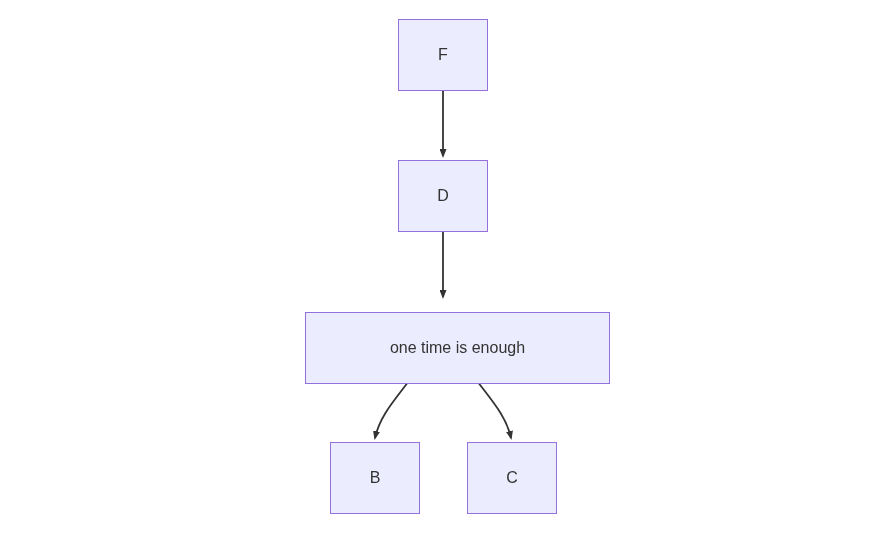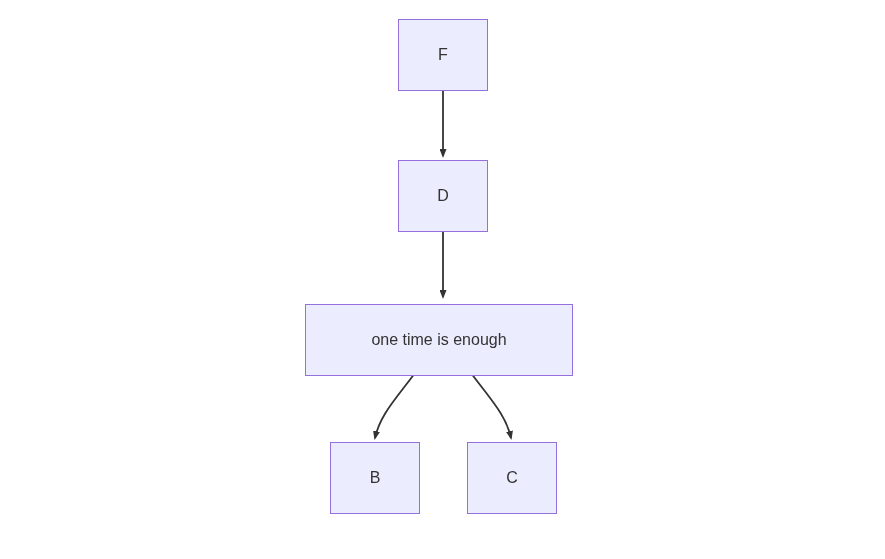--- a/index.html
+++ b/index.html
@@ -38,22 +38,22 @@
       height: 72px;
     }
     .node-d {
       left: 398px;
       top: 160px;
       width: 90px;
       height: 72px;
     }
     .node-a {
       left: 305px;
-      top: 304px;
-      width: 268px;
+      top: 312px;
+      width: 305px;
       height: 72px;
     }
     .node-b {
       left: 330px;
       top: 442px;
       width: 90px;
       height: 72px;
     }
     .node-c {
       left: 467px;

